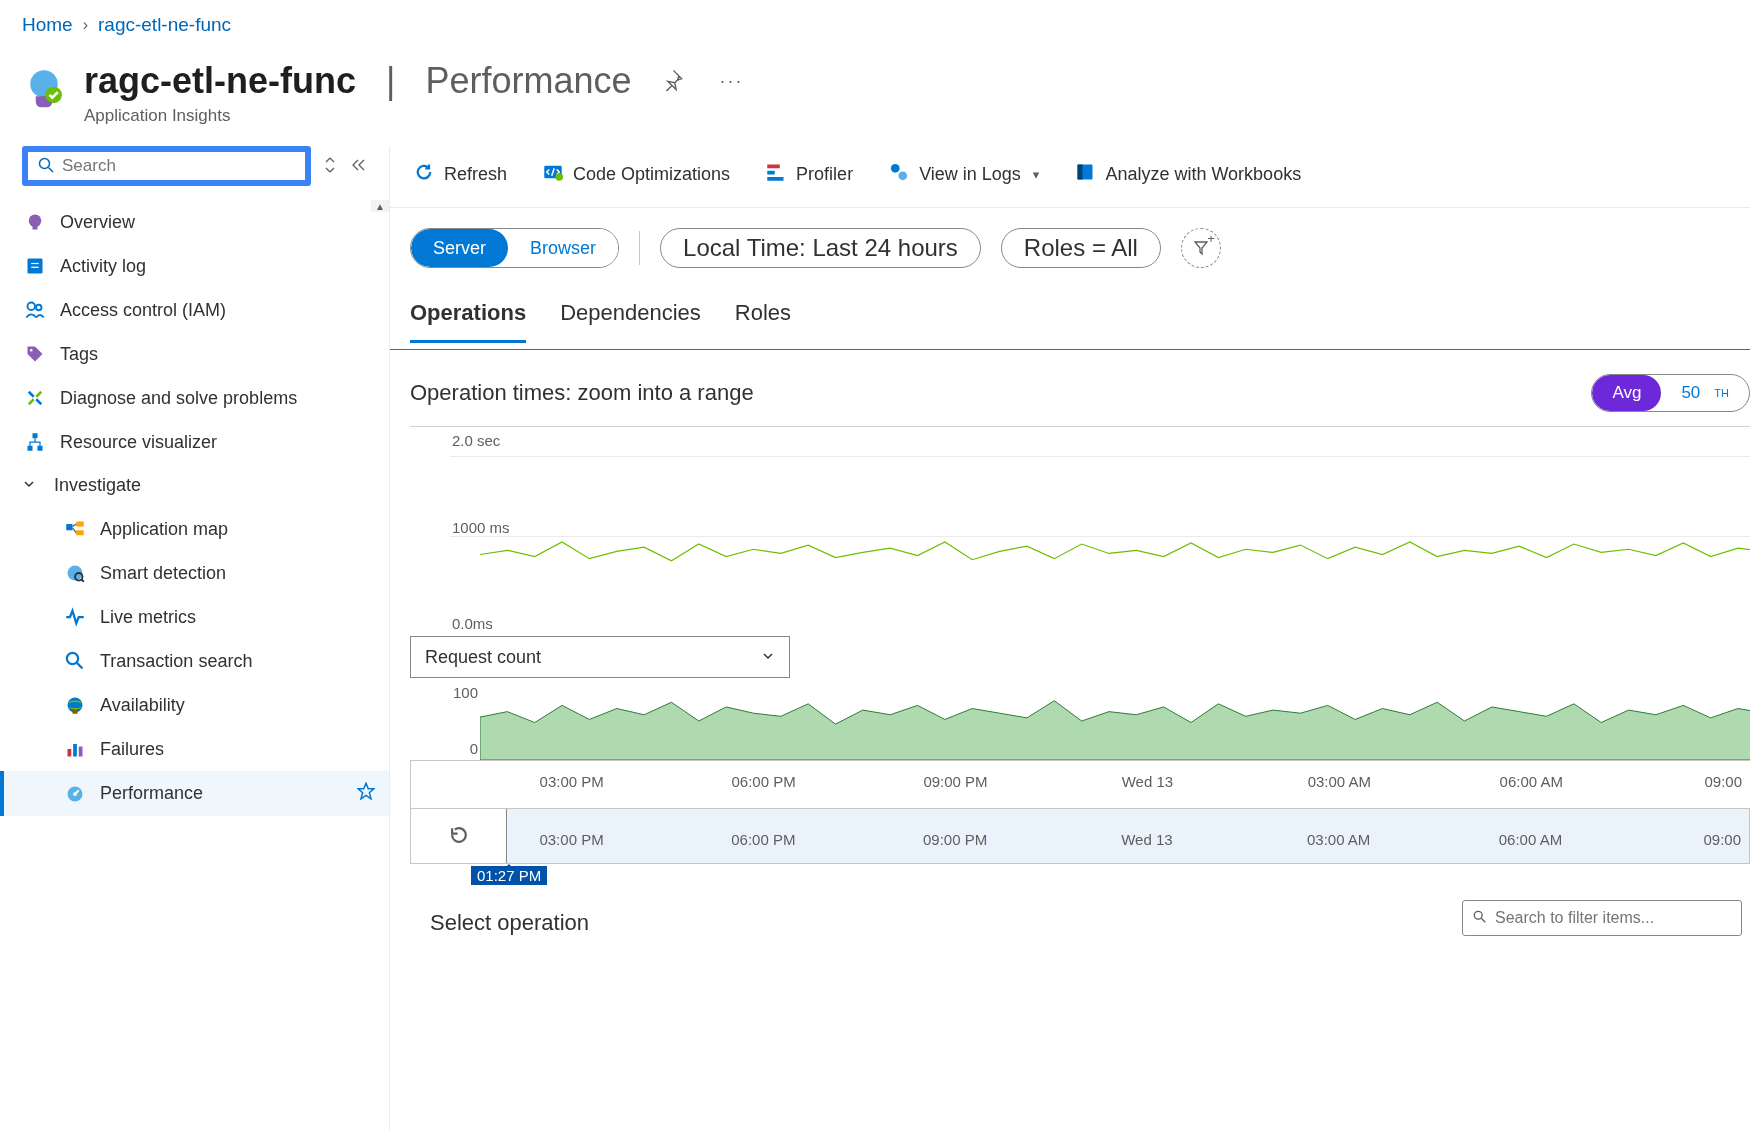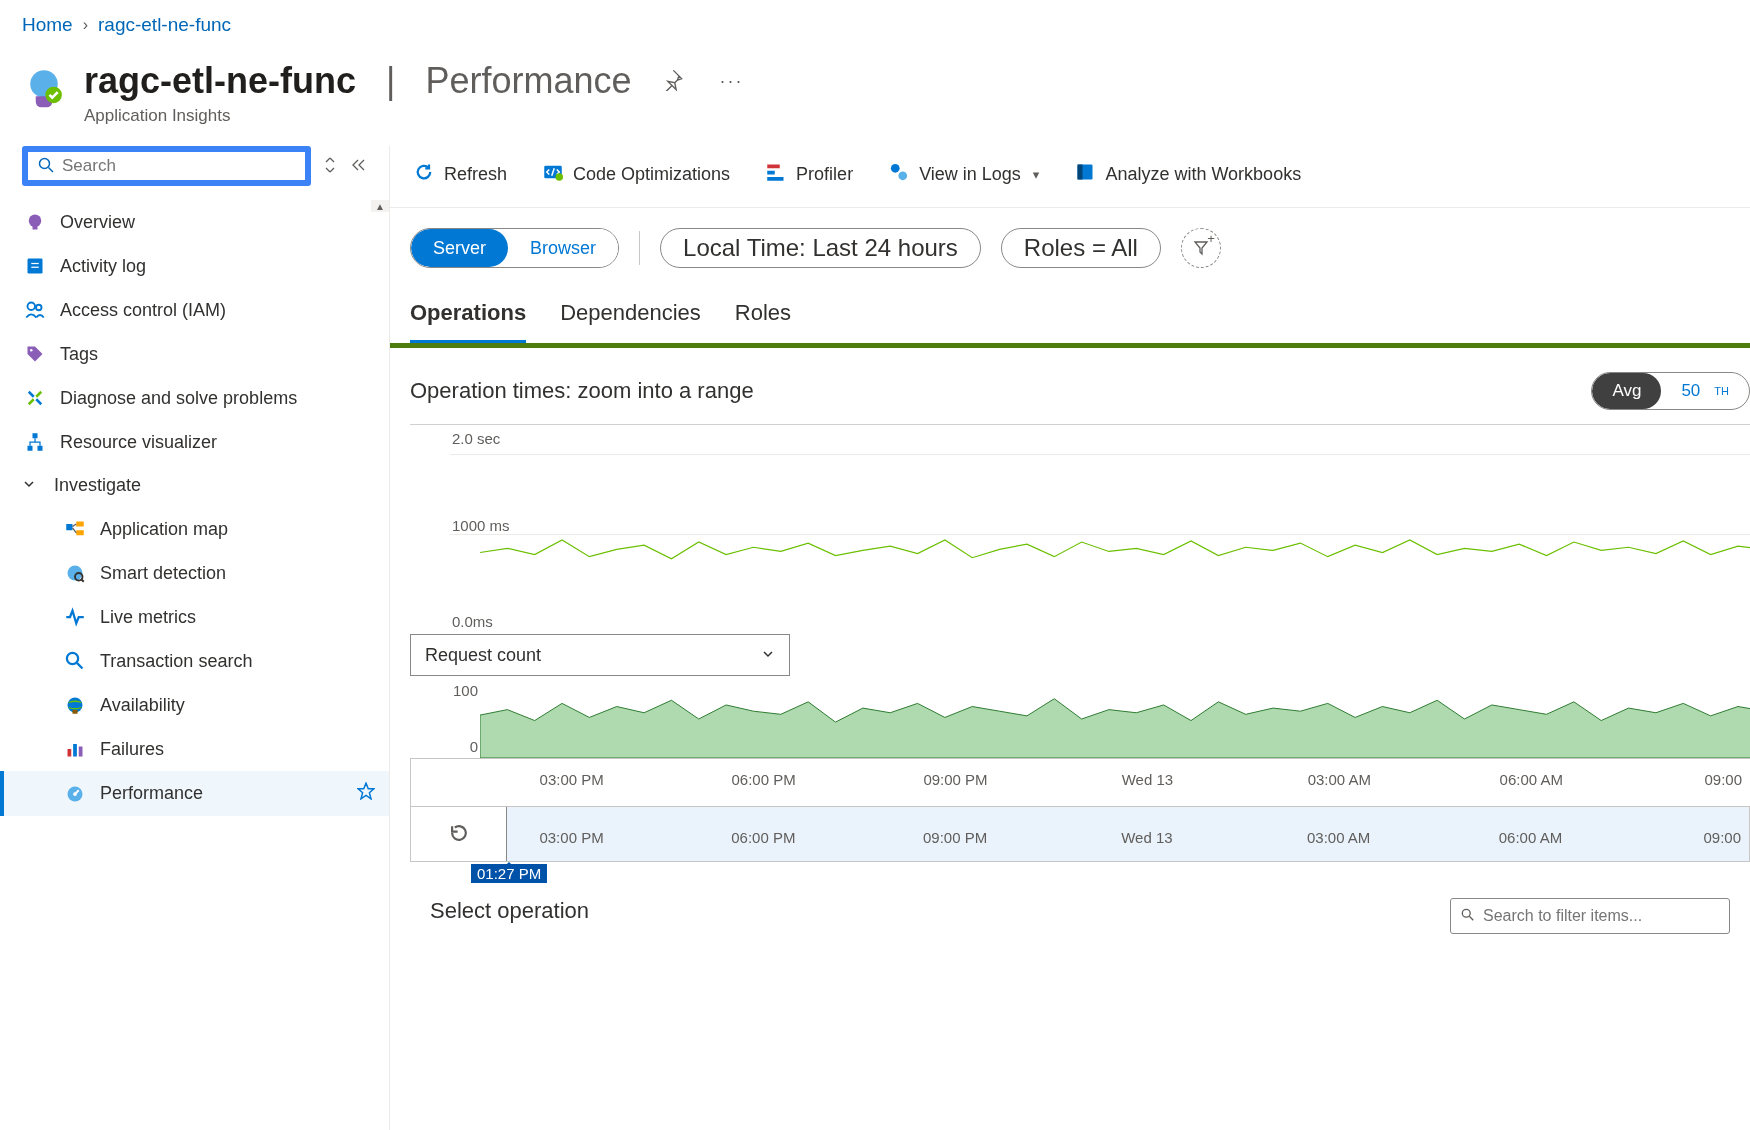--- a/index.html
+++ b/index.html
@@ -201,35 +201,35 @@
   }
   .filter-icon-btn {
     width:40px; height:40px; border:1px dashed #8a8886; border-radius:50%;
     display:flex; align-items:center; justify-content:center; cursor:pointer;
     color:#605e5c;
   }
   .filter-icon-btn .plus { position:absolute; transform:translate(10px,-10px); font-size:13px; color:#605e5c; }
 
   .tabs {
     display:flex; gap:34px;
-    padding: 22px 20px 0 20px;
-    border-bottom: 5px solid #4d7c0f;
+    padding: 22px 20px 6px 20px;
+    border-bottom: 1px solid #4d7c0f;
     font-size: 22px;
   }
   .tab { padding-bottom: 14px; cursor:pointer; color:#323130; }
   .tab.active { font-weight:600; border-bottom: 3px solid #0078d4; }
 
   .chart-area { padding: 24px 0 0 20px; }
   .chart-header-row { display:flex; align-items:center; justify-content:space-between; padding-right: 0; }
   .chart-title { font-size: 22px; color:#323130; }
   .agg-pills {
     display:inline-flex; border:1px solid #8a8886; border-radius:999px; overflow:hidden; height:38px; align-items:stretch;
   }
   .agg-pills .p { display:flex; align-items:center; padding:0 20px; font-size:17px; cursor:pointer; color:#0078d4; }
-  .agg-pills .p.active { background:#404040; color:#fff; border-radius:999px; }
+  .agg-pills .p.active { background:#6d28d9; color:#fff; border-radius:999px; }
   .agg-pills .p .sup { font-size:11px; vertical-align: super; margin-left:14px; }
 
   .chart1 {
     margin-top: 14px;
     position: relative;
     height: 210px;
     border-top: 1px solid #d2d0ce;
   }
   .chart1 .gridline { position:absolute; left:40px; right:0; border-top:1px solid #edebe9; }
   .chart1 .ylabel { position:absolute; font-size:15px; color:#605e5c; left: 42px; transform: translateY(-50%); }
@@ -269,22 +269,22 @@
   .now-marker {
     position:absolute; left:60px; bottom:-22px;
     background:#0051a8; color:#fff; font-size:15px; padding:1px 6px;
   }
   .now-marker::before {
     content:""; position:absolute; top:-8px; left:50%; transform:translateX(-50%);
     border:6px solid transparent; border-bottom-color:#0051a8;
   }
 
   .select-op-row {
-    display:flex; align-items:flex-start; justify-content:space-between;
-    padding: 36px 20px 0 20px;
+    display:flex; align-items:flex-end; justify-content:space-between;
+    padding: 36px 8px 0 20px;
   }
   .select-op-title { font-size:22px; }
   .filter-search {
     display:flex; align-items:center; gap:8px;
     border:1px solid #8a8886; border-radius:3px; height:36px; padding:0 10px;
     width: 280px;
   }
   .filter-search input { border:none; outline:none; font-size:16px; flex:1; }
   .filter-search .icon { color:#605e5c; }
 </style>

